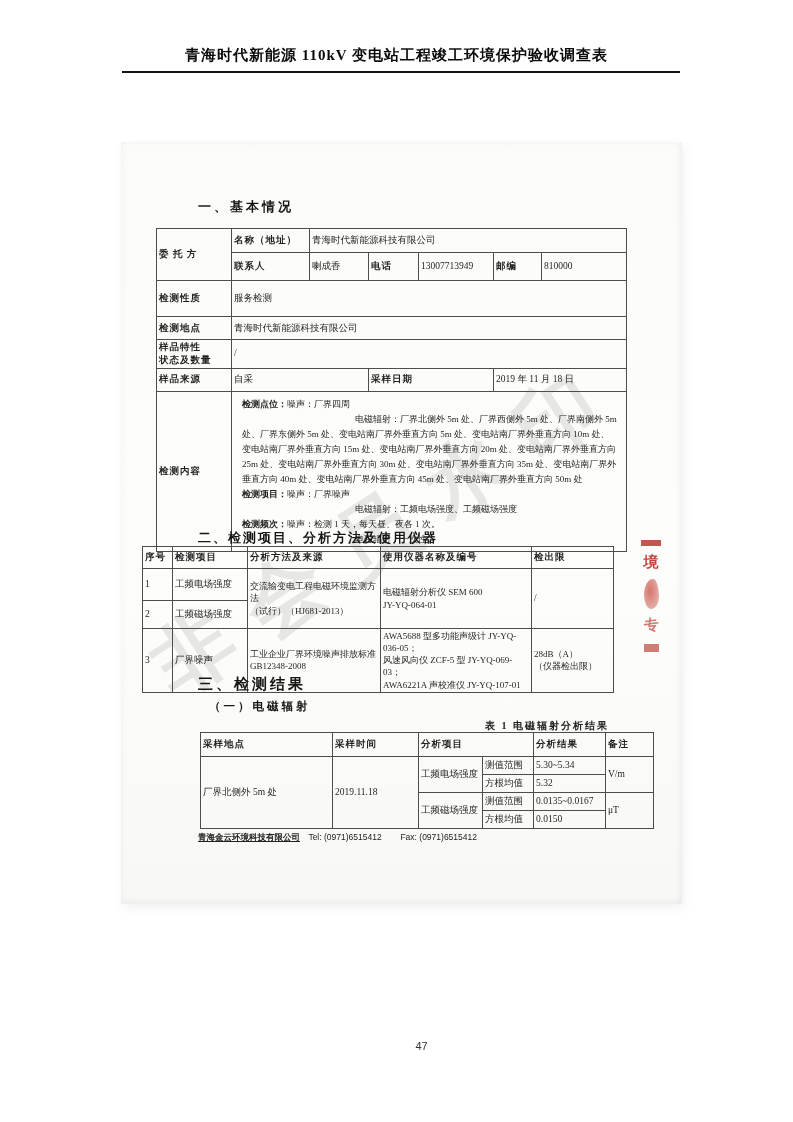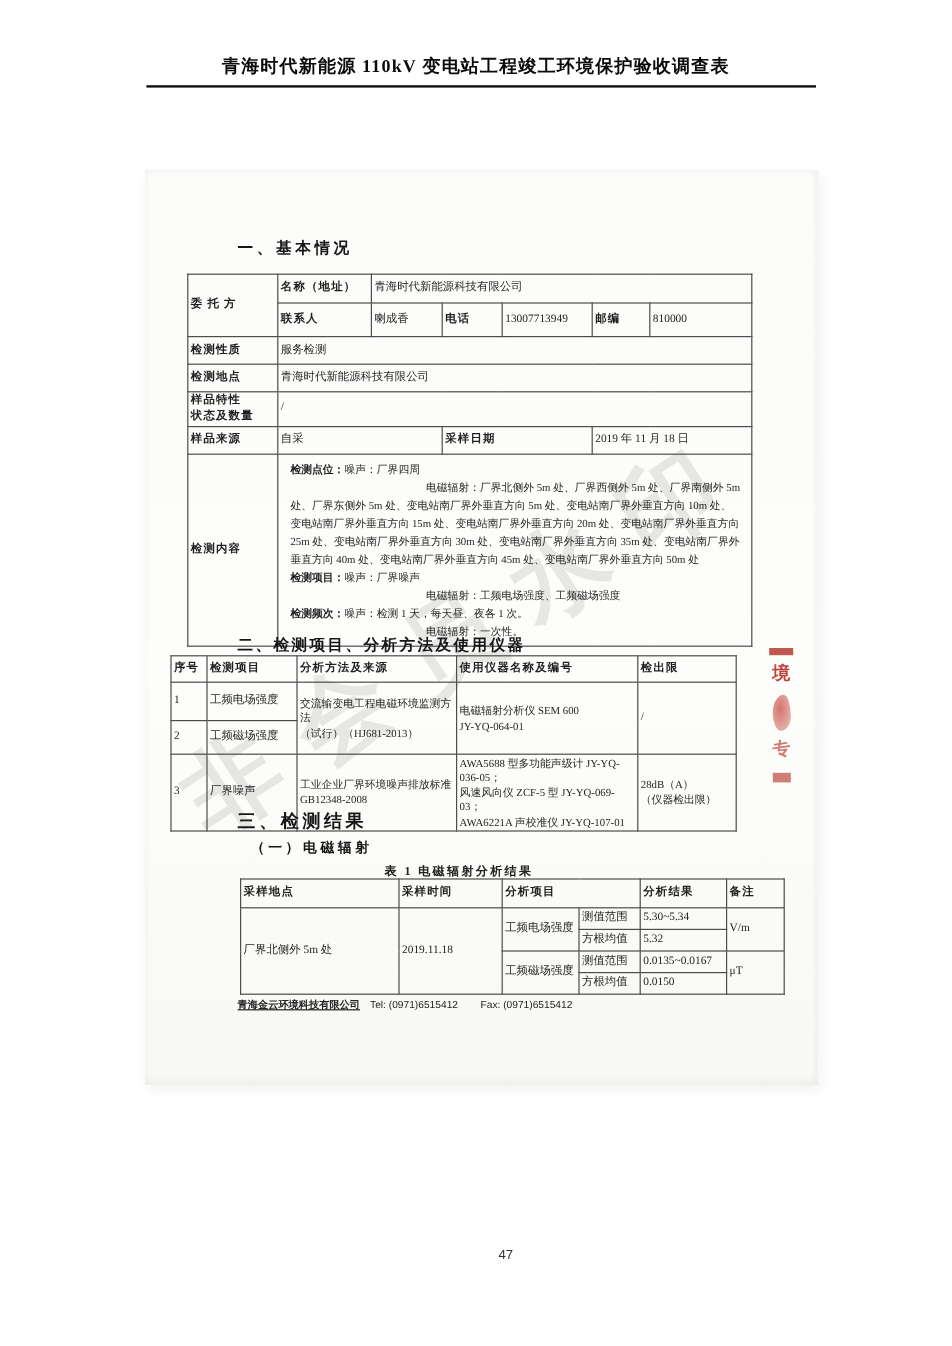--- a/index.html
+++ b/index.html
@@ -28,21 +28,21 @@
   }
   .doc-header{
     position:absolute;left:75px;top:24px;width:432px;padding-bottom:7px;border-bottom:1px solid #4a4a4a;
     display:flex;justify-content:space-between;font-size:9.5px;font-weight:bold;color:#2a2a2a;letter-spacing:.5px;
   }
   .sec{position:absolute;font-weight:bold;color:#161616;}
   .sec-1{left:77px;top:56px;font-size:13px;letter-spacing:3px;}
   .sec-2{left:77px;top:387px;font-size:13px;letter-spacing:2px;}
   .sec-3{left:77px;top:533px;font-size:15px;letter-spacing:3px;}
   .sec-3sub{left:88px;top:557px;font-size:11.5px;letter-spacing:3px;}
-  .tbl-caption{position:absolute;left:35px;top:577px;width:453px;text-align:center;
+  .tbl-caption{position:absolute;left:35px;top:577px;width:453px;text-align:right;
     font-size:10px;font-weight:bold;letter-spacing:2px;color:#222;}
   
   table{border-collapse:collapse;table-layout:fixed;position:absolute;background:transparent;}
   td{border:1px solid #4d4d4d;text-align:left;vertical-align:middle;padding:1px 2px;
      font-size:9.5px;color:#1f1f1f;overflow:hidden;line-height:1.35;}
   .lbl{font-weight:bold;letter-spacing:1px;}
   .t-basic{left:35px;top:86px;width:471px;}
   .t-methods{left:21px;top:404px;width:471px;}
   .t-results{left:35px;top:590px;width:453px;margin-left:44px;}
   .content-cell{text-align:left;vertical-align:top;padding:5px 8px 4px 10px;font-size:9px;line-height:15px;margin-top:28px;}
@@ -96,21 +96,21 @@
       <td colspan="5">青海时代新能源科技有限公司</td>
     </tr>
     <tr style="height:28px">
       <td class="lbl">联系人</td>
       <td>喇成香</td>
       <td class="lbl">电话</td>
       <td>13007713949</td>
       <td class="lbl">邮编</td>
       <td>810000</td>
     </tr>
-    <tr style="height:23px">
+    <tr style="height:36px">
       <td class="lbl">检测性质</td>
       <td colspan="6">服务检测</td>
     </tr>
     <tr style="height:23px">
       <td class="lbl">检测地点</td>
       <td colspan="6">青海时代新能源科技有限公司</td>
     </tr>
     <tr style="height:26px">
       <td class="lbl">
         <div>样品特性</div>

